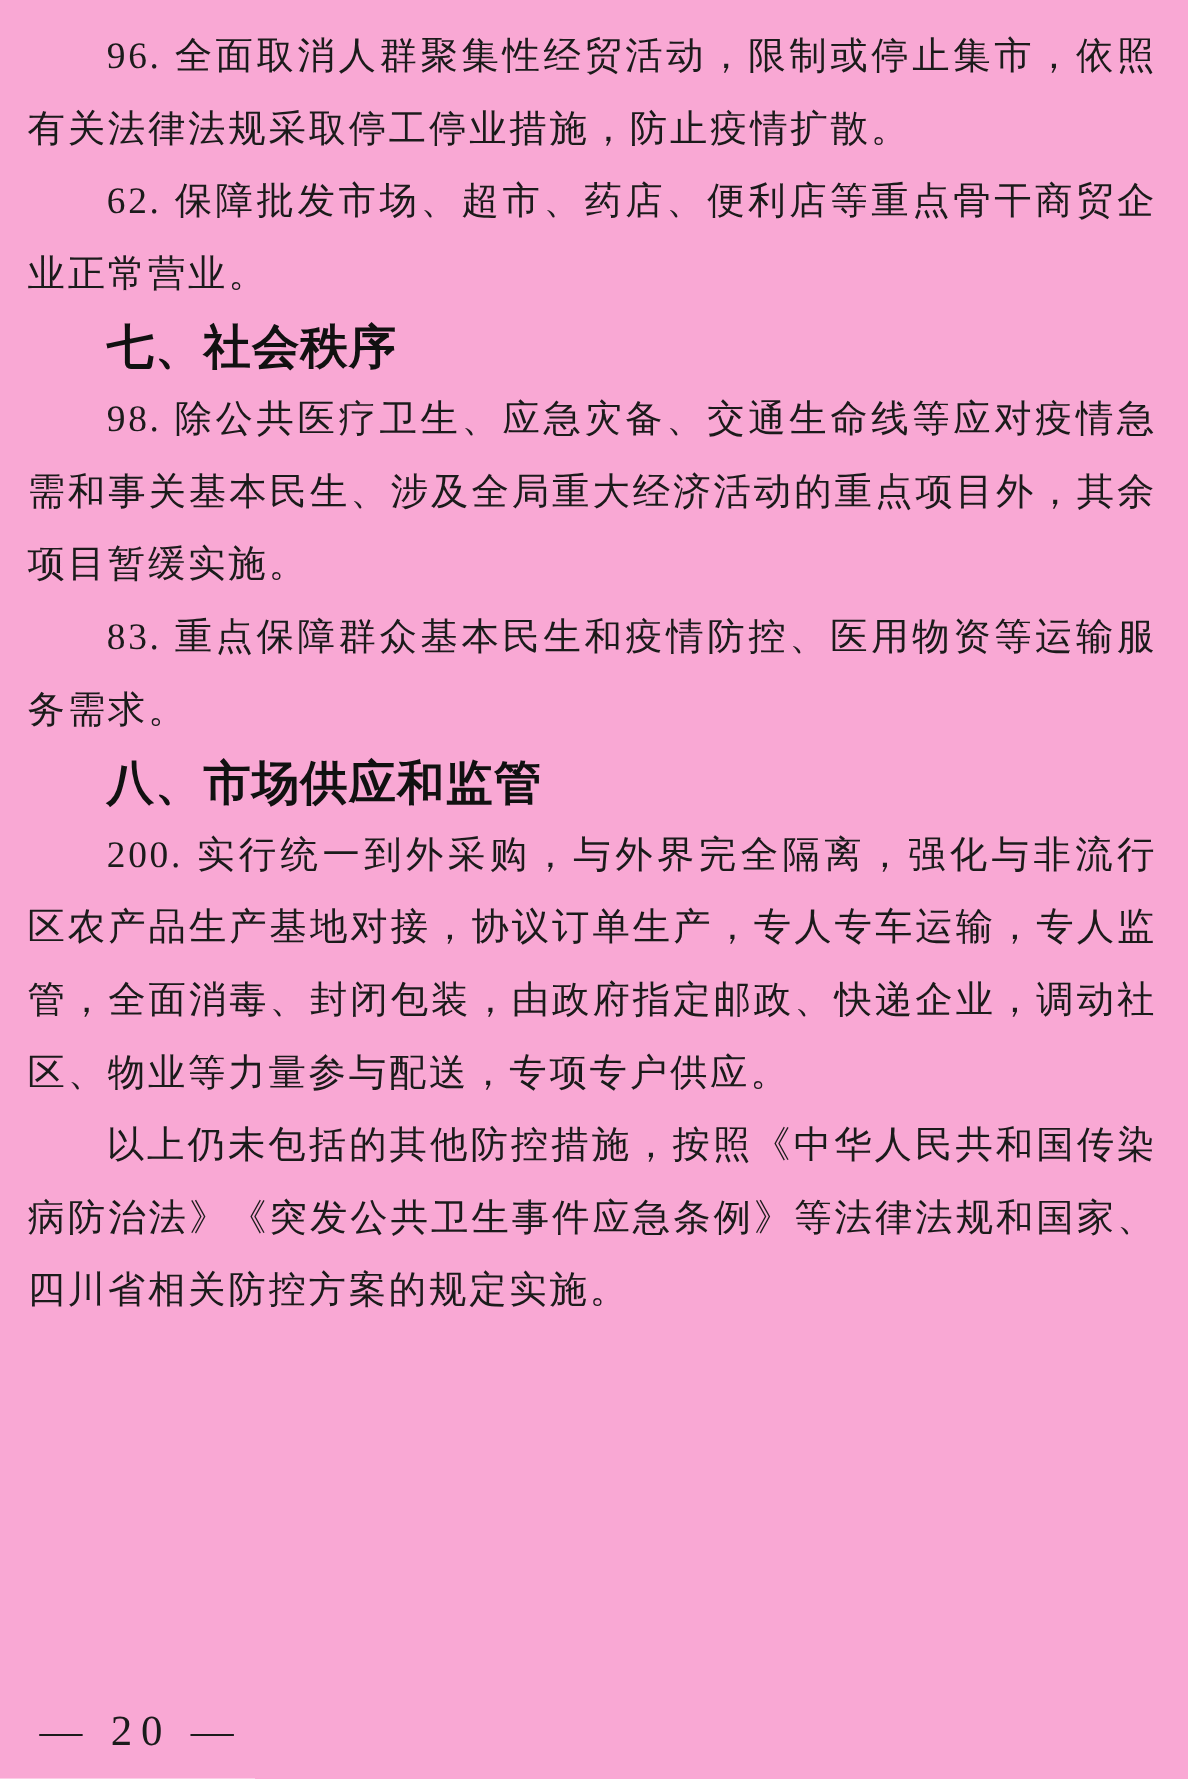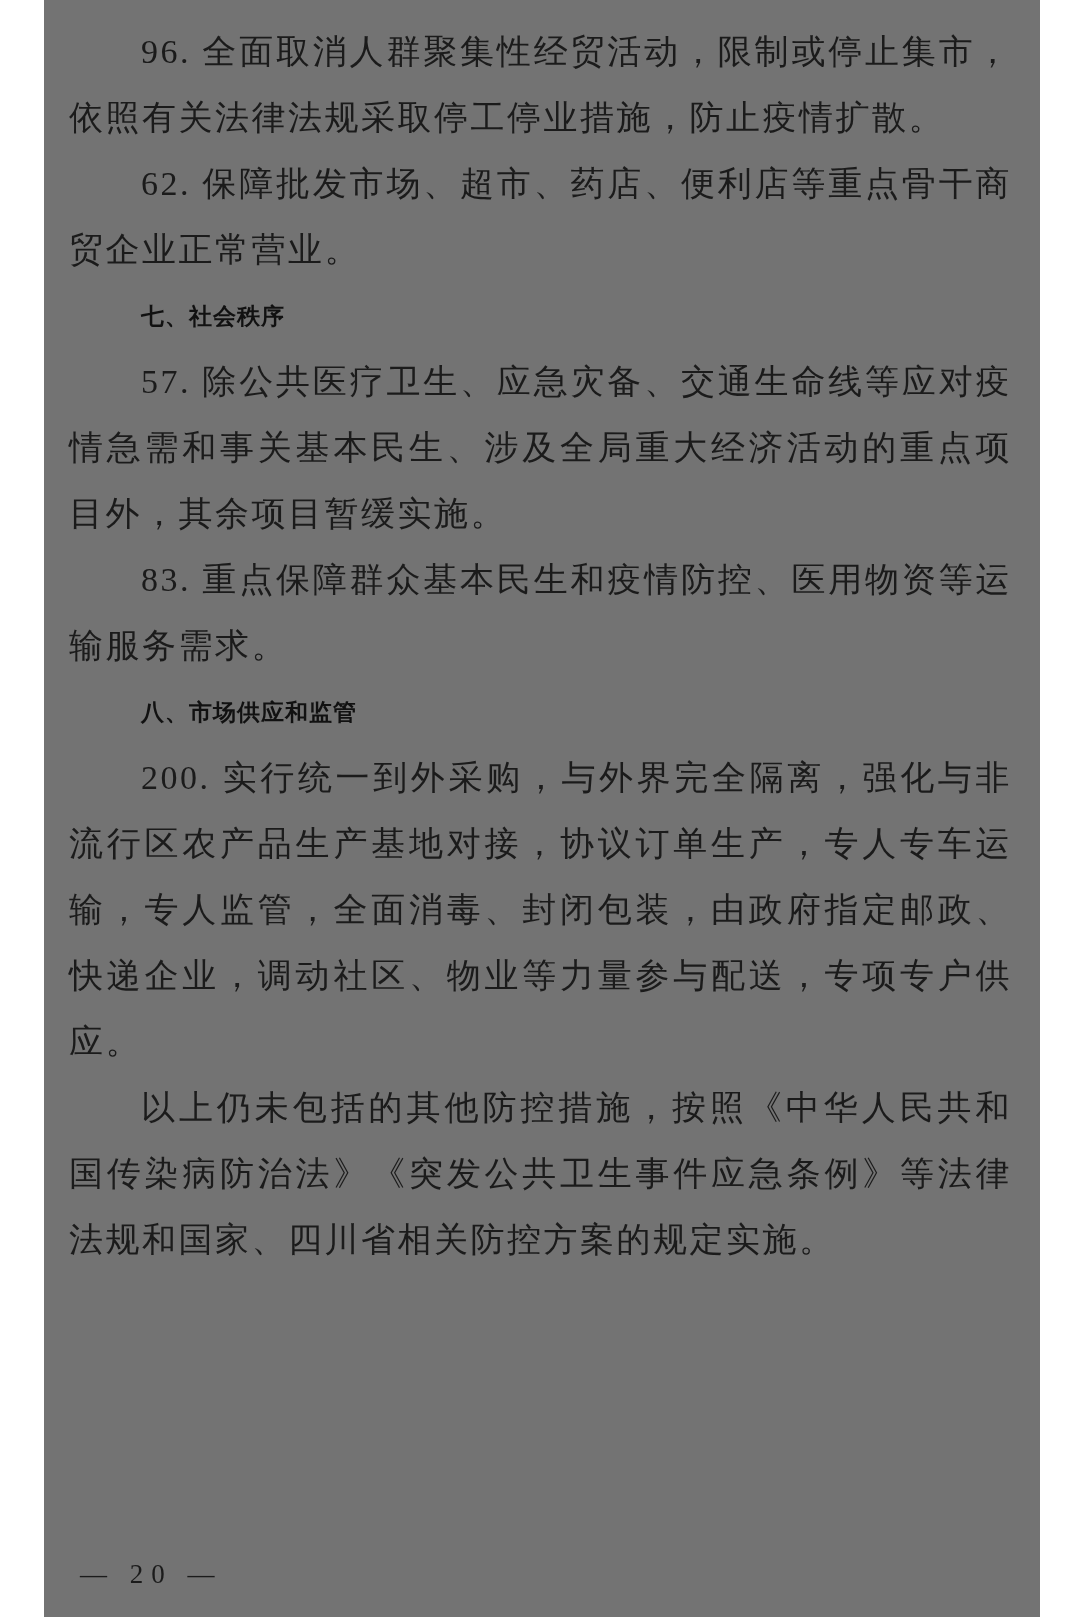--- a/index.html
+++ b/index.html
@@ -2,27 +2,26 @@
 <html><head>
 <meta charset="utf-8">
 <style>
   html, body {
     margin: 0;
     padding: 0;
     background: #ffffff;
   }
   .page {
     position: relative;
-    width: 996px;
+    width: 1080px;
     height: 1617px;
-    background: #737373;
+    background: #f9a8d4;
     overflow: hidden;
     font-family: "Liberation Serif", "DejaVu Serif", serif;
     color: #1b1b1b;
-    margin-left: 44px;
   }
   .content {
     position: absolute;
     top: 19px;
     left: 25px;
     right: 28px;
   }
   .para {
     margin: 0;
     font-size: 34px;
@@ -30,45 +29,45 @@
     letter-spacing: 2.5px;
     text-align: justify;
     text-justify: inter-character;
     text-indent: 72px;
     font-weight: 400;
   }
   .heading {
     margin: 0;
     font-family: "Liberation Sans", "DejaVu Sans", sans-serif;
     font-weight: 700;
-    font-size: 23px;
+    font-size: 43px;
     line-height: 66px;
     letter-spacing: 1px;
     text-indent: 72px;
     color: #111111;
   }
   .footer {
     position: absolute;
     left: 36px;
     top: 1552px;
-    font-size: 27px;
+    font-size: 39px;
     line-height: 44px;
     letter-spacing: 8px;
     color: #1b1b1b;
     font-family: "Liberation Serif", "DejaVu Serif", serif;
   }
 </style>
 </head>
 <body>
 
 <div class="page">
   <div class="content">
     <p class="para">96. 全面取消人群聚集性经贸活动，限制或停止集市，依照有关法律法规采取停工停业措施，防止疫情扩散。</p>
     <p class="para">62. 保障批发市场、超市、药店、便利店等重点骨干商贸企业正常营业。</p>
     <h2 class="heading">七、社会秩序</h2>
-    <p class="para">57. 除公共医疗卫生、应急灾备、交通生命线等应对疫情急需和事关基本民生、涉及全局重大经济活动的重点项目外，其余项目暂缓实施。</p>
+    <p class="para">98. 除公共医疗卫生、应急灾备、交通生命线等应对疫情急需和事关基本民生、涉及全局重大经济活动的重点项目外，其余项目暂缓实施。</p>
     <p class="para">83. 重点保障群众基本民生和疫情防控、医用物资等运输服务需求。</p>
     <h2 class="heading">八、市场供应和监管</h2>
     <p class="para">200. 实行统一到外采购，与外界完全隔离，强化与非流行区农产品生产基地对接，协议订单生产，专人专车运输，专人监管，全面消毒、封闭包装，由政府指定邮政、快递企业，调动社区、物业等力量参与配送，专项专户供应。</p>
     <p class="para">以上仍未包括的其他防控措施，按照《中华人民共和国传染病防治法》《突发公共卫生事件应急条例》等法律法规和国家、四川省相关防控方案的规定实施。</p>
   </div>
   <div class="footer">— 20 —</div>
 </div>
 
 </body></html>

